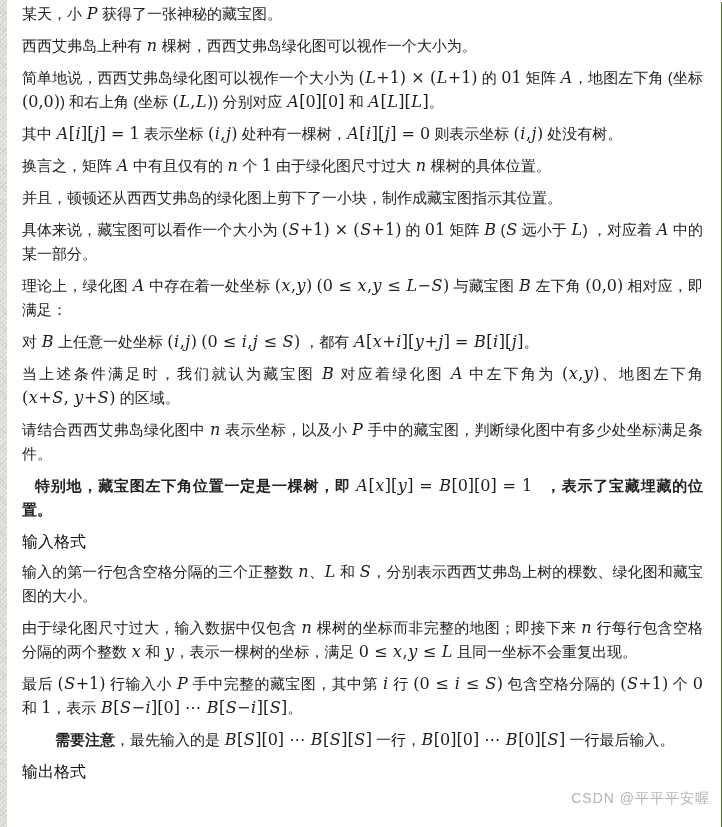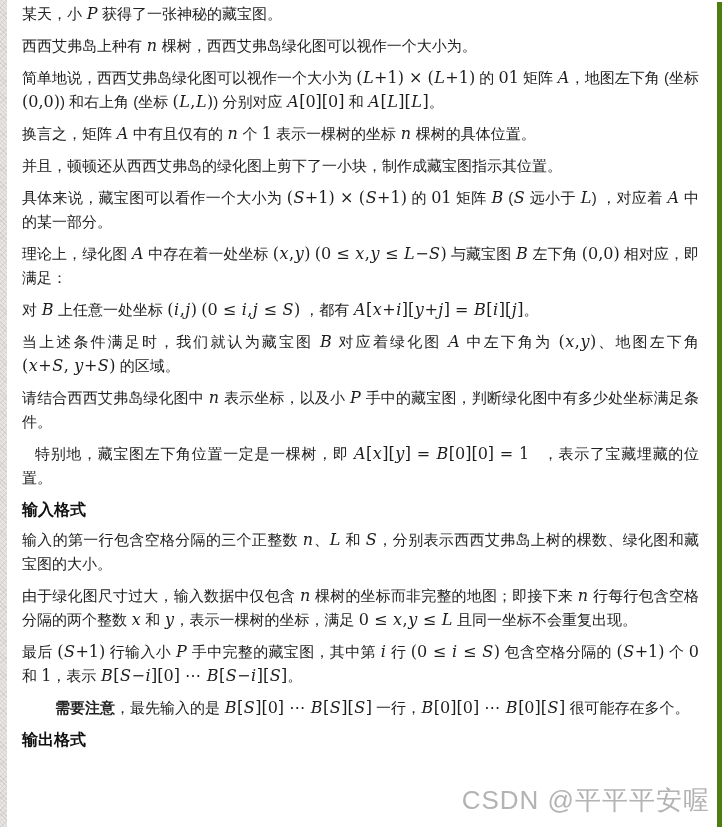--- a/index.html
+++ b/index.html
@@ -14,77 +14,78 @@
     position: absolute; left: 0; top: 0; width: 7px; height: 827px;
     background-color: #e8e6e2;
     background-image:
       repeating-linear-gradient(45deg, rgba(150,145,140,0.20) 0 1px, transparent 1px 3px),
       repeating-linear-gradient(-45deg, rgba(150,145,140,0.14) 0 1px, transparent 1px 4px);
     z-index: 2;
   }
   .article {
     position: absolute; left: 7px; top: 2px; right: 0; bottom: 0;
     padding: 0 18px 0 15px;
-    border-right: 5px solid #4d7c0f;
+    border-right: 1px solid #4d7c0f;
     z-index: 1;
   }
   p.para {
     margin: 0 0 8px 0;
     font-size: 15px;
     line-height: 24px;
     color: #222222;
     text-align: justify;
     text-justify: inter-ideograph;
   }
-  p.para.bold .cn { font-weight: 400; padding-left: 13px; }
+  p.para.bold .cn { font-weight: 700; padding-left: 13px; }
   .cn.b { font-weight: 700; margin-left: 33px; }
   h3.sec {
     font-size: 16px;
     line-height: 24px;
     color: #111111;
-    font-weight: 700;
+    font-weight: 400;
     margin: 8px 0 6px 0;
   }
   .math {
     font-family: "DejaVu Serif", "Liberation Serif", serif;
     font-size: 16px;
     line-height: 1;
     white-space: nowrap;
     color: #1d1d1d;
   }
   .math i { font-style: italic; margin: 0 0.5px; }
   .watermark {
     position: absolute;
     right: 12px;
-    bottom: 9px;
-    font-size: 26px;
+    bottom: 19px;
+    font-size: 14px;
     letter-spacing: 1px;
     color: rgba(173,173,173,0.92);
     z-index: 0;
     white-space: nowrap;
   }
 </style>
 </head>
 <body>
 
 <div class="gutter"></div>
 
 <div class="watermark">CSDN @平平平安喔</div>
 
 <div class="article" id="article">
     <p class="para"><span class="cn">某天，小 </span><span class="math"><i>P</i></span><span class="cn"> 获得了一张神秘的藏宝图。</span></p>
     <p class="para"><span class="cn">西西艾弗岛上种有 </span><span class="math"><i>n</i></span><span class="cn"> 棵树，西西艾弗岛绿化图可以视作一个大小为。</span></p>
     <p class="para"><span class="cn">简单地说，西西艾弗岛绿化图可以视作一个大小为 </span><span class="math">(<i>L</i>+1) × (<i>L</i>+1)</span><span class="cn"> 的 </span><span class="math">01</span><span class="cn"> 矩阵 </span><span class="math"><i>A</i></span><span class="cn">，地图左下角 (坐标 </span><span class="math">(0,0)</span><span class="cn">) 和右上角 (坐标 </span><span class="math">(<i>L</i>,<i>L</i>)</span><span class="cn">) 分别对应 </span><span class="math"><i>A</i>[0][0]</span><span class="cn"> 和 </span><span class="math"><i>A</i>[<i>L</i>][<i>L</i>]</span><span class="cn">。</span></p>
-    <p class="para"><span class="cn">换言之，矩阵 </span><span class="math"><i>A</i></span><span class="cn"> 中有且仅有的 </span><span class="math"><i>n</i></span><span class="cn"> 个 </span><span class="math">1</span><span class="cn"> 表示一棵树的坐标 </span><span class="math"><i>n</i></span><span class="cn"> 棵树的具体位置。</span></p>
+    <p class="para"><span class="cn">其中 </span><span class="math"><i>A</i>[<i>i</i>][<i>j</i>] = 1</span><span class="cn"> 表示坐标 </span><span class="math">(<i>i</i>,<i>j</i>)</span><span class="cn"> 处种有一棵树，</span><span class="math"><i>A</i>[<i>i</i>][<i>j</i>] = 0</span><span class="cn"> 则表示坐标 </span><span class="math">(<i>i</i>,<i>j</i>)</span><span class="cn"> 处没有树。</span></p>
+    <p class="para"><span class="cn">换言之，矩阵 </span><span class="math"><i>A</i></span><span class="cn"> 中有且仅有的 </span><span class="math"><i>n</i></span><span class="cn"> 个 </span><span class="math">1</span><span class="cn"> 由于绿化图尺寸过大 </span><span class="math"><i>n</i></span><span class="cn"> 棵树的具体位置。</span></p>
     <p class="para"><span class="cn">并且，顿顿还从西西艾弗岛的绿化图上剪下了一小块，制作成藏宝图指示其位置。</span></p>
     <p class="para"><span class="cn">具体来说，藏宝图可以看作一个大小为 </span><span class="math">(<i>S</i>+1) × (<i>S</i>+1)</span><span class="cn"> 的 </span><span class="math">01</span><span class="cn"> 矩阵 </span><span class="math"><i>B</i></span><span class="cn"> (</span><span class="math"><i>S</i></span><span class="cn"> 远小于 </span><span class="math"><i>L</i></span><span class="cn">) ，对应着 </span><span class="math"><i>A</i></span><span class="cn"> 中的某一部分。</span></p>
     <p class="para"><span class="cn">理论上，绿化图 </span><span class="math"><i>A</i></span><span class="cn"> 中存在着一处坐标 </span><span class="math">(<i>x</i>,<i>y</i>)</span><span class="cn"> </span><span class="math">(0 ≤ <i>x</i>,<i>y</i> ≤ <i>L</i>−<i>S</i>)</span><span class="cn"> 与藏宝图 </span><span class="math"><i>B</i></span><span class="cn"> 左下角 </span><span class="math">(0,0)</span><span class="cn"> 相对应，即满足：</span></p>
     <p class="para"><span class="cn">对 </span><span class="math"><i>B</i></span><span class="cn"> 上任意一处坐标 </span><span class="math">(<i>i</i>,<i>j</i>)</span><span class="cn"> </span><span class="math">(0 ≤ <i>i</i>,<i>j</i> ≤ <i>S</i>)</span><span class="cn"> ，都有 </span><span class="math"><i>A</i>[<i>x</i>+<i>i</i>][<i>y</i>+<i>j</i>] = <i>B</i>[<i>i</i>][<i>j</i>]</span><span class="cn">。</span></p>
     <p class="para"><span class="cn">当上述条件满足时，我们就认为藏宝图 </span><span class="math"><i>B</i></span><span class="cn"> 对应着绿化图 </span><span class="math"><i>A</i></span><span class="cn"> 中左下角为 </span><span class="math">(<i>x</i>,<i>y</i>)</span><span class="cn">、地图左下角 </span><span class="math">(<i>x</i>+<i>S</i>, <i>y</i>+<i>S</i>)</span><span class="cn"> 的区域。</span></p>
     <p class="para"><span class="cn">请结合西西艾弗岛绿化图中 </span><span class="math"><i>n</i></span><span class="cn"> 表示坐标，以及小 </span><span class="math"><i>P</i></span><span class="cn"> 手中的藏宝图，判断绿化图中有多少处坐标满足条件。</span></p>
     <p class="para bold"><span class="cn">特别地，藏宝图左下角位置一定是一棵树，即 </span><span class="math"><i>A</i>[<i>x</i>][<i>y</i>] = <i>B</i>[0][0] = 1</span><span class="cn">，表示了宝藏埋藏的位置。</span></p>
     <h3 class="sec">输入格式</h3>
     <p class="para"><span class="cn">输入的第一行包含空格分隔的三个正整数 </span><span class="math"><i>n</i></span><span class="cn">、</span><span class="math"><i>L</i></span><span class="cn"> 和 </span><span class="math"><i>S</i></span><span class="cn">，分别表示西西艾弗岛上树的棵数、绿化图和藏宝图的大小。</span></p>
     <p class="para"><span class="cn">由于绿化图尺寸过大，输入数据中仅包含 </span><span class="math"><i>n</i></span><span class="cn"> 棵树的坐标而非完整的地图；即接下来 </span><span class="math"><i>n</i></span><span class="cn"> 行每行包含空格分隔的两个整数 </span><span class="math"><i>x</i></span><span class="cn"> 和 </span><span class="math"><i>y</i></span><span class="cn">，表示一棵树的坐标，满足 </span><span class="math">0 ≤ <i>x</i>,<i>y</i> ≤ <i>L</i></span><span class="cn"> 且同一坐标不会重复出现。</span></p>
     <p class="para"><span class="cn">最后 </span><span class="math">(<i>S</i>+1)</span><span class="cn"> 行输入小 </span><span class="math"><i>P</i></span><span class="cn"> 手中完整的藏宝图，其中第 </span><span class="math"><i>i</i></span><span class="cn"> 行 </span><span class="math">(0 ≤ <i>i</i> ≤ <i>S</i>)</span><span class="cn"> 包含空格分隔的 </span><span class="math">(<i>S</i>+1)</span><span class="cn"> 个 </span><span class="math">0</span><span class="cn"> 和 </span><span class="math">1</span><span class="cn">，表示 </span><span class="math"><i>B</i>[<i>S</i>−<i>i</i>][0] ⋯ <i>B</i>[<i>S</i>−<i>i</i>][<i>S</i>]</span><span class="cn">。</span></p>
-    <p class="para"><span class="cn b">需要注意</span><span class="cn">，最先输入的是 </span><span class="math"><i>B</i>[<i>S</i>][0] ⋯ <i>B</i>[<i>S</i>][<i>S</i>]</span><span class="cn"> 一行，</span><span class="math"><i>B</i>[0][0] ⋯ <i>B</i>[0][<i>S</i>]</span><span class="cn"> 很可能存在多个。</span></p>
+    <p class="para"><span class="cn b">需要注意</span><span class="cn">，最先输入的是 </span><span class="math"><i>B</i>[<i>S</i>][0] ⋯ <i>B</i>[<i>S</i>][<i>S</i>]</span><span class="cn"> 一行，</span><span class="math"><i>B</i>[0][0] ⋯ <i>B</i>[0][<i>S</i>]</span><span class="cn"> 一行最后输入。</span></p>
     <h3 class="sec">输出格式</h3>
   </div>
 
 </body></html>

